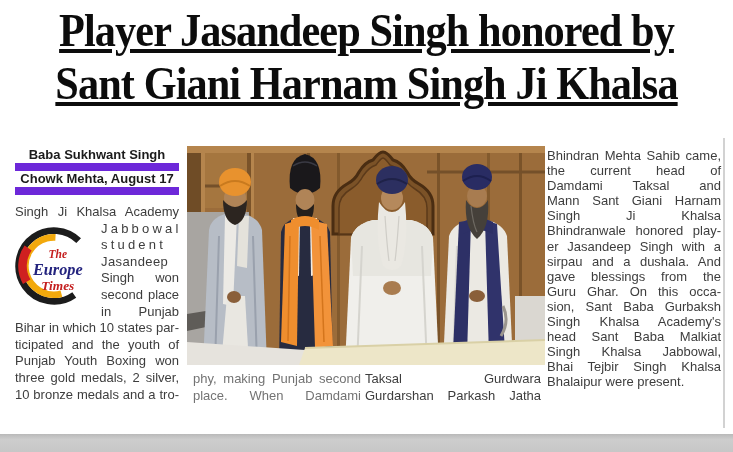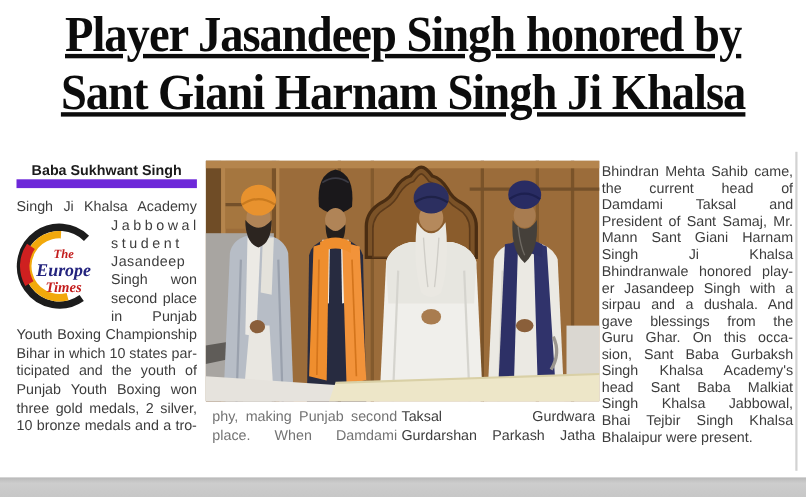--- a/index.html
+++ b/index.html
@@ -45,20 +45,21 @@
 <div id="page">
 
   <div id="headline">
     <div class="hl-line">Player Jasandeep Singh honored by</div>
     <div class="hl-line">Sant Giani Harnam Singh Ji Khalsa</div>
   </div>
 
   <div id="left-col">
     <div>
       <div class="byline-line">Baba Sukhwant Singh</div>
+      <div class="byline-line">Chowk Mehta, August 17</div>
     </div>
     <div id="left-body">
       <div class="jline">Singh Ji Khalsa Academy</div>
 
       <div id="wrap-zone">
         <div id="logo-box">
           <svg width="86" height="86" viewBox="0 0 90 90">
             <circle cx="45" cy="45" r="37" fill="none" stroke="#1c1c1c" stroke-width="7" pathLength="100" stroke-dasharray="72 28" transform="rotate(55 45 45)"></circle>
             <circle cx="45" cy="45" r="30" fill="none" stroke="#f2a90c" stroke-width="7" pathLength="100" stroke-dasharray="55 45" transform="rotate(75 45 45)"></circle>
             <circle cx="45" cy="45" r="33" fill="none" stroke="#cf2020" stroke-width="9" pathLength="100" stroke-dasharray="18 82" transform="rotate(150 45 45)"></circle>
@@ -70,21 +71,20 @@
         <div id="wrap-lines">
           <div class="jline ls3">Jabbowal</div>
           <div class="jline ls3">student</div>
           <div class="jline ls1">Jasandeep</div>
           <div class="jline">Singh won</div>
           <div class="jline">second place</div>
           <div class="jline">in Punjab</div>
         </div>
       </div>
 
-      <div class="jline">Youth Boxing Championship</div>
       <div class="jline">Bihar in which 10 states par-</div>
       <div class="jline">ticipated and the youth of</div>
       <div class="jline">Punjab Youth Boxing won</div>
       <div class="jline">three gold medals, 2 silver,</div>
       <div class="jline">10 bronze medals and a tro-</div>
     </div>
   </div>
 
   <svg id="photo" viewBox="0 0 358 219">
 
@@ -191,21 +191,20 @@
   </div>
   <div id="caption-col2">
     <div class="jline">Taksal Gurdwara</div>
     <div class="jline">Gurdarshan Parkash Jatha</div>
   </div>
 
   <div id="right-col">
     <div class="jline">Bhindran Mehta Sahib came,</div>
     <div class="jline">the current head of</div>
     <div class="jline">Damdami Taksal and</div>
-    <div class="jline">President of Sant Samaj, Mr.</div>
     <div class="jline">Mann Sant Giani Harnam</div>
     <div class="jline">Singh Ji Khalsa</div>
     <div class="jline">Bhindranwale honored play-</div>
     <div class="jline">er Jasandeep Singh with a</div>
     <div class="jline">sirpau and a dushala. And</div>
     <div class="jline">gave blessings from the</div>
     <div class="jline">Guru Ghar.  On this occa-</div>
     <div class="jline">sion, Sant Baba Gurbaksh</div>
     <div class="jline">Singh Khalsa Academy's</div>
     <div class="jline">head Sant Baba Malkiat</div>

